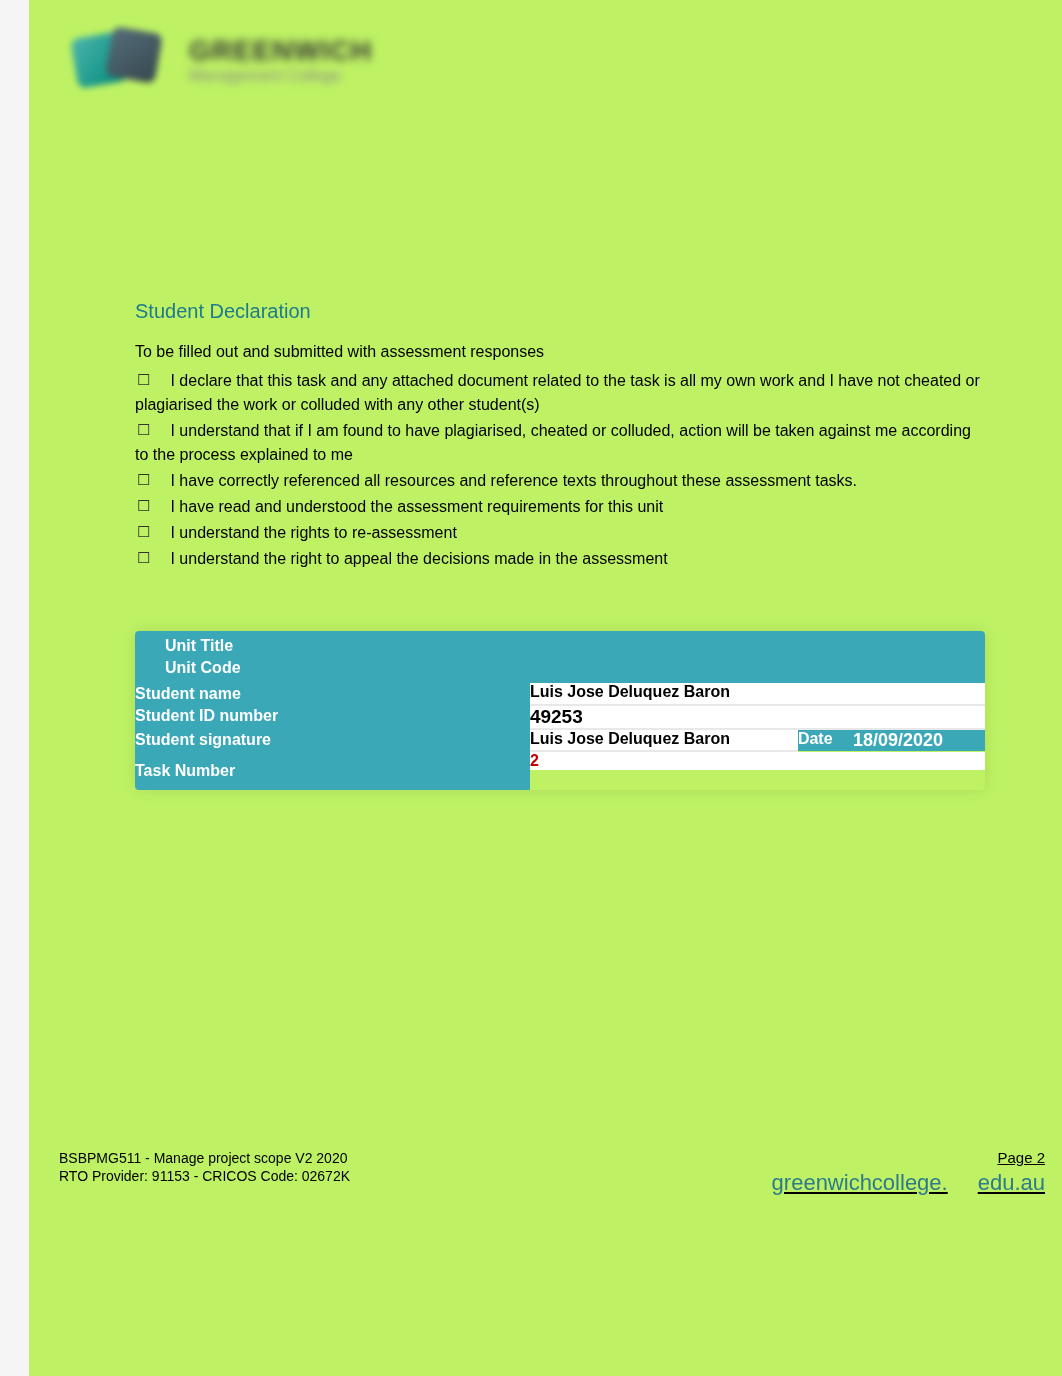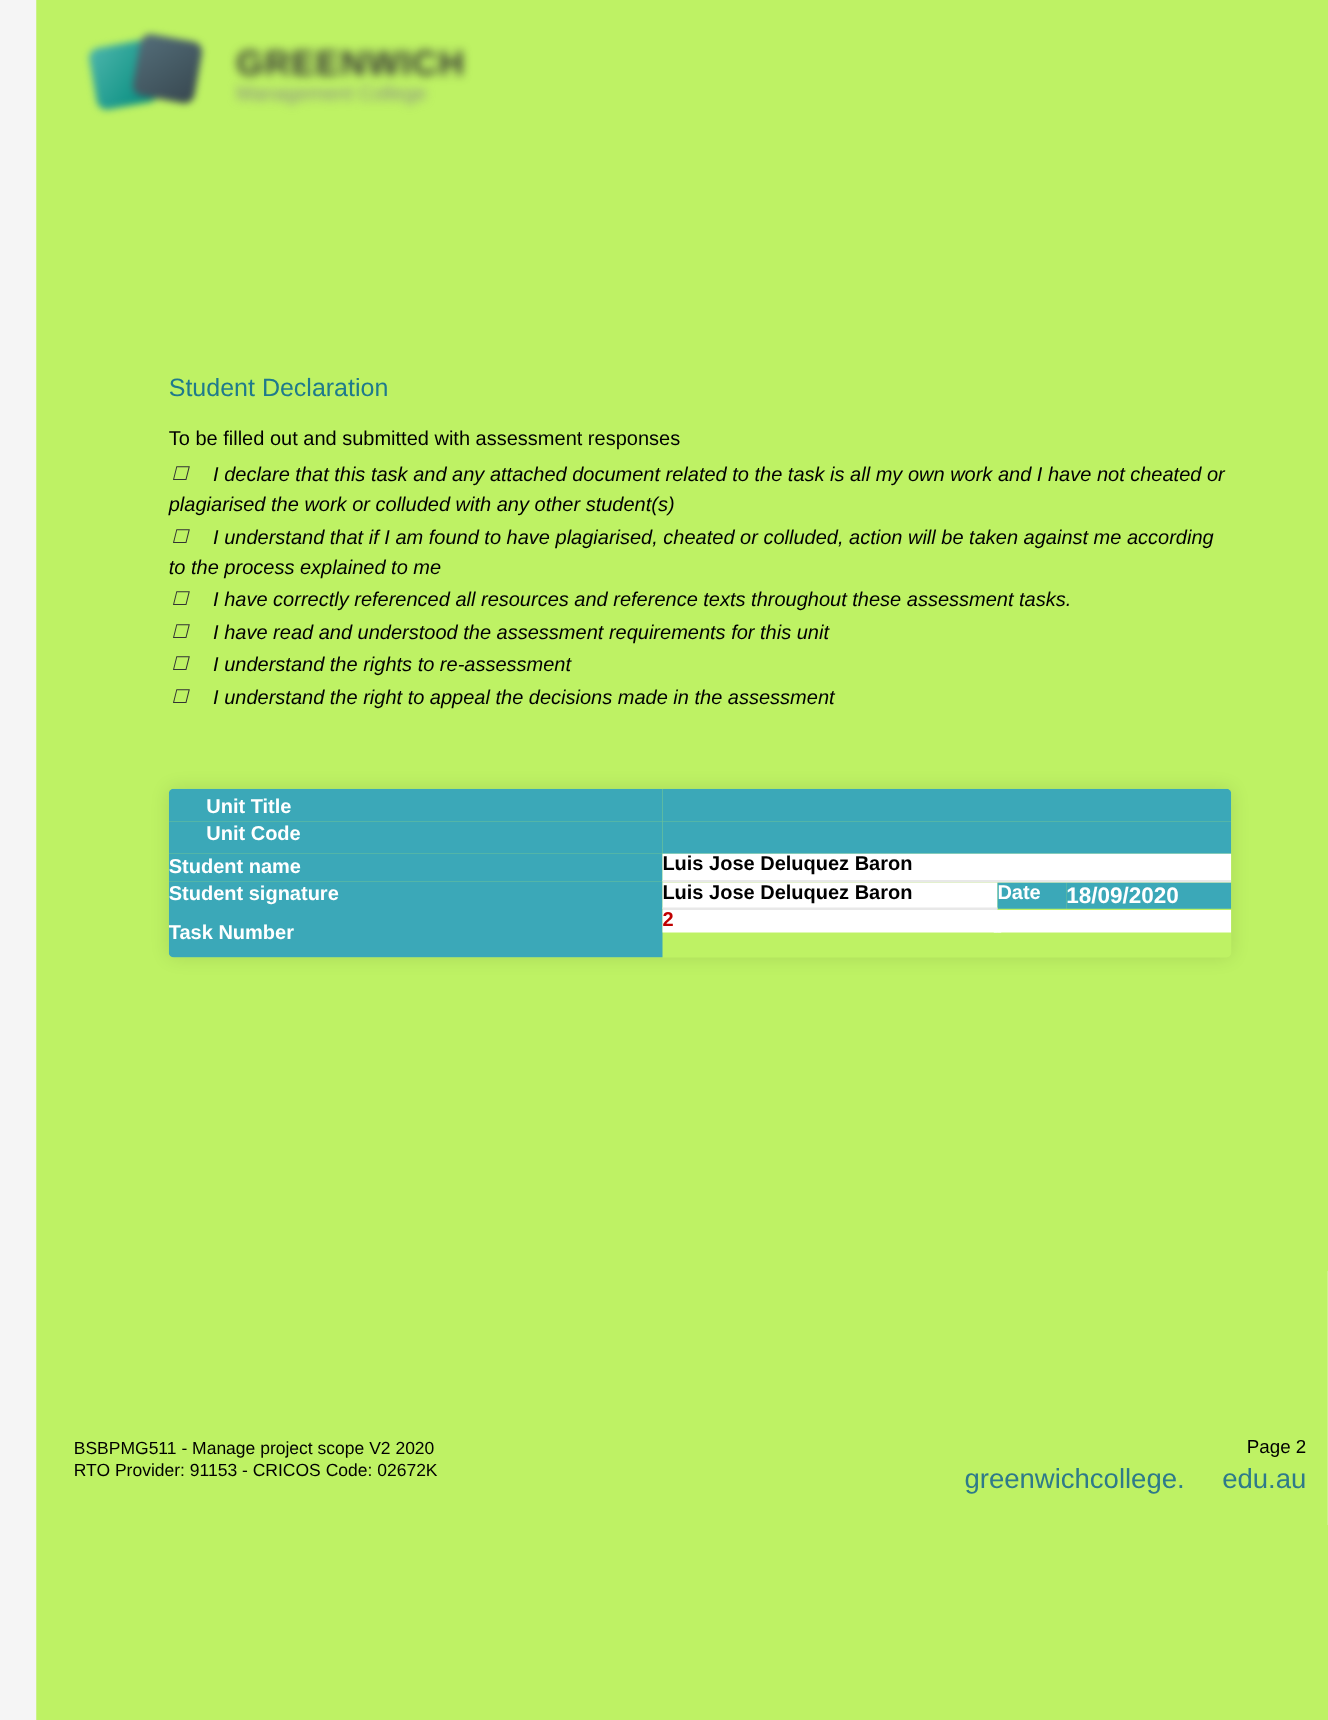--- a/index.html
+++ b/index.html
@@ -98,21 +98,20 @@
       list-style: none;
       padding: 0;
     }
     
     .declaration-item {
       display: block;
       font-size: 16px;
       color: #000;
       line-height: 1.5;
       margin-bottom: 2px;
-      font-style: italic;
     }
     
     .checkbox {
       display: inline-block;
       vertical-align: top;
       font-size: 15px;
       color: #333;
       margin-right: 20px;
       margin-left: 2px;
     }
@@ -180,20 +179,21 @@
     }
     
     .footer-left {
       font-size: 14px;
       color: #000;
       line-height: 1.3;
     }
     
     .footer-right {
       text-align: right;
+      text-decoration: underline;
     }
     
     .page-number {
       font-size: 15px;
       color: #000;
       margin-bottom: 4px;
     }
     
     .website {
       font-size: 22px;
@@ -296,20 +296,24 @@
         <td class="label-cell">Unit Title</td>
         <td class="label-cell" style="background:#3ba8b8;"></td>
       </tr>
       <tr class="header-row-bottom">
         <td class="label-cell">Unit Code</td>
         <td class="label-cell" style="background:#3ba8b8;"></td>
       </tr>
       <tr>
         <td class="label-cell" style="line-height:1.4;">Student name</td>
         <td class="value-cell">Luis Jose Deluquez Baron</td>
+      </tr>
+      <tr>
+        <td class="label-cell" style="line-height:1.4;">Student ID number</td>
+        <td class="value-cell student-id-value">49253</td>
       </tr>
       <tr>
         <td class="label-cell" style="line-height:1.4;">Student signature</td>
         <td style="padding:0;">
           <table class="inner-table">
             <tbody>
                   <tr>
               <td class="sig-left">Luis Jose Deluquez Baron</td>
               <td class="sig-mid">Date</td>
               <td class="sig-right">18/09/2020</td>

